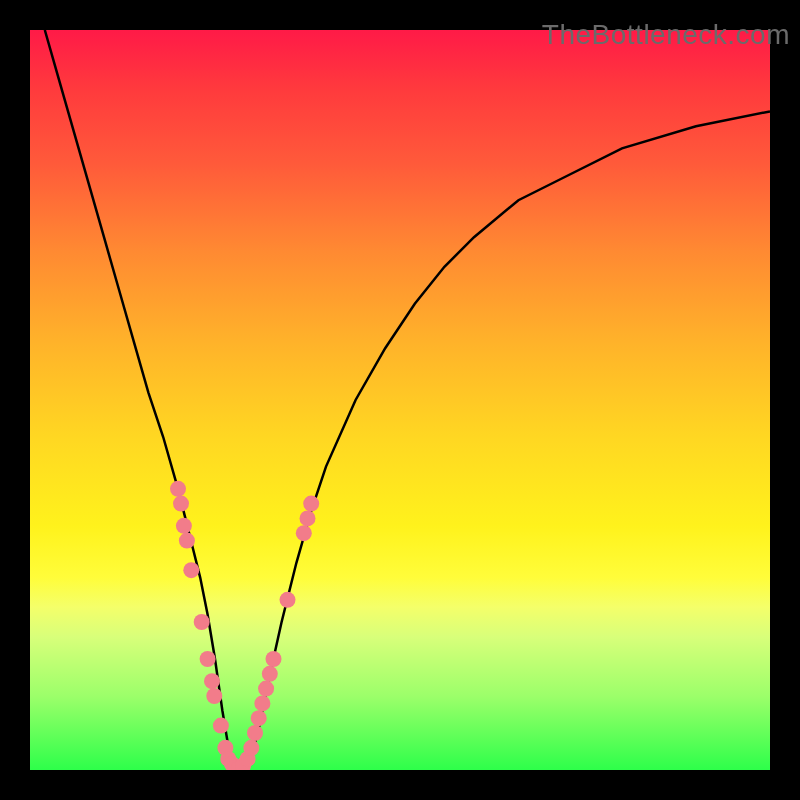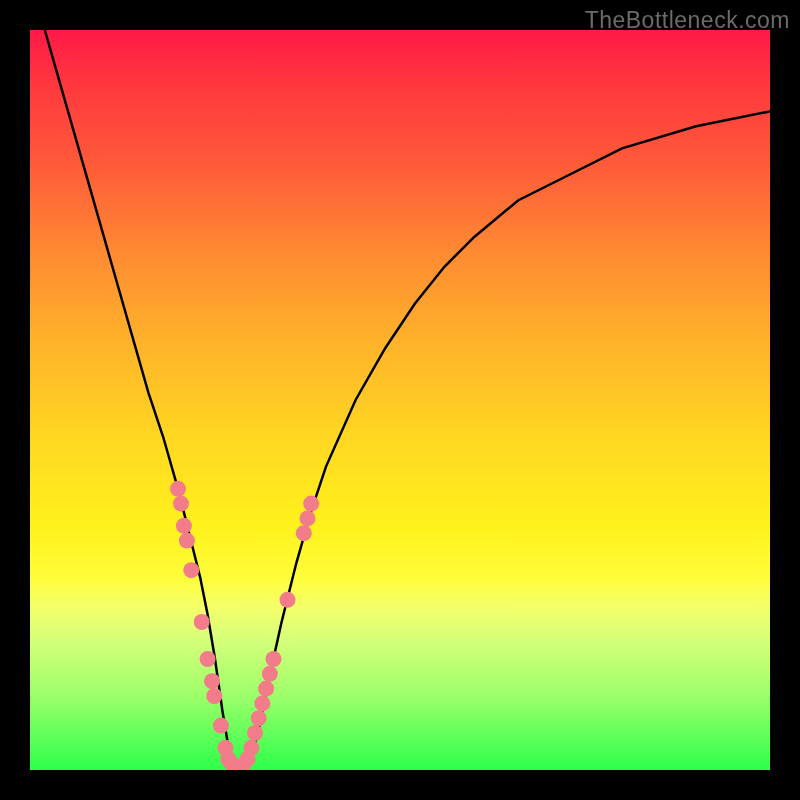--- a/index.html
+++ b/index.html
@@ -34,24 +34,24 @@
       #ffd722 55%,
       #fff21c 67%,
       #fffd3a 74%,
       #f4ff6a 78%,
       #d8ff7a 82%,
       #9cff6a 90%,
       #2dff4a 100%);
   }
   .attribution {
     position: absolute;
-    top: 7px;
+    top: 19px;
     right: 10px;
     color: #6b6b6b;
-    font-size: 23px;
+    font-size: 28px;
     letter-spacing: 0.5px;
   }
   svg.curve {
     position: absolute;
     top: 0;
     left: 0;
   }
   .marker {
     fill: #f27c8a;
     stroke: none;

